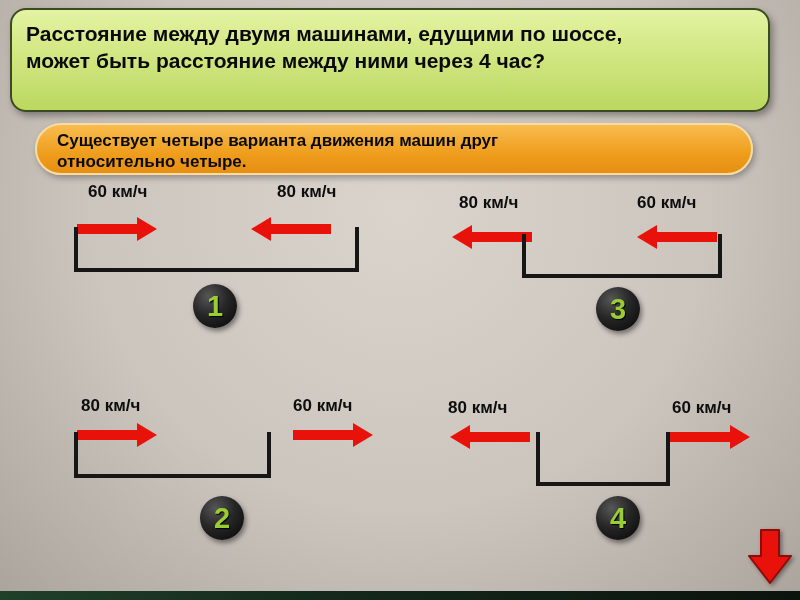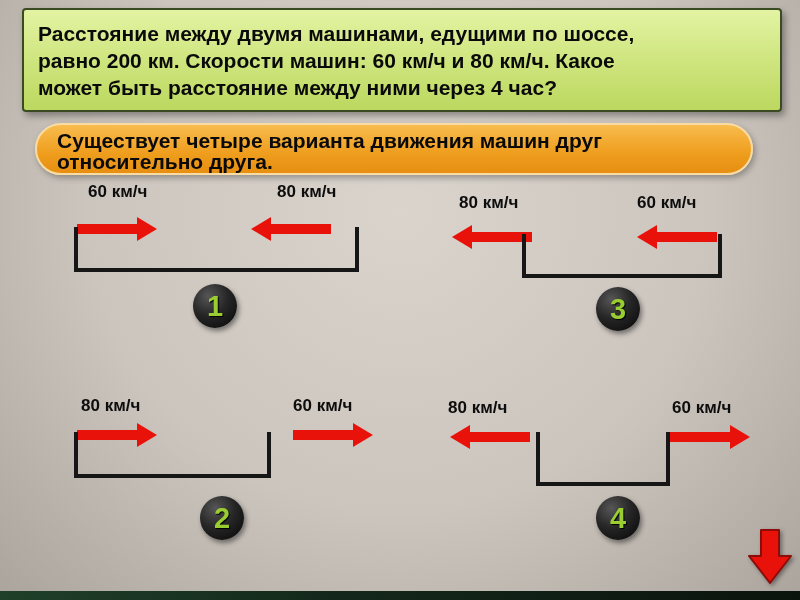--- a/index.html
+++ b/index.html
@@ -6,35 +6,35 @@
   body{font-family:"Liberation Sans","DejaVu Sans",sans-serif;}
   .slide{
     position:relative;width:800px;height:600px;overflow:hidden;
     background:radial-gradient(ellipse at 50% 35%, #dad4cd 0%, #ccc5be 55%, #aba49d 100%);
   }
   .bottom-bar{
     position:absolute;left:0;right:0;bottom:0;height:9px;
     background:linear-gradient(90deg,#20402a 0%,#14291b 40%,#0b130d 100%);
   }
   .problem-box{
-    position:absolute;left:22px;top:8px;width:760px;height:104px;
-    box-sizing:border-box;border:2px solid #3a4a22;border-radius:4px;
+    position:absolute;left:10px;top:8px;width:760px;height:104px;
+    box-sizing:border-box;border:2px solid #3a4a22;border-radius:16px;
     background:linear-gradient(#e3f3a2 0%, #cde47c 55%, #bcd85f 100%);
     box-shadow:3px 4px 7px rgba(0,0,0,0.35);
     padding:10px 14px;
   }
   .problem-box .line{font-size:21px;font-weight:bold;color:#0a0a0a;line-height:27px;white-space:nowrap;}
   .note-box{
     position:absolute;left:35px;top:123px;width:718px;height:52px;
     box-sizing:border-box;border:2px solid #f8dca4;border-radius:26px;
     background:linear-gradient(#f8bc4e 0%, #ef9d1d 60%, #e68f12 100%);
     box-shadow:2px 3px 6px rgba(0,0,0,0.3);
     padding:5px 20px;
   }
-  .note-box .line{font-size:21px;font-weight:bold;color:#0a0a0a;line-height:21px;white-space:nowrap;}
+  .note-box .line{font-size:17px;font-weight:bold;color:#0a0a0a;line-height:21px;white-space:nowrap;}
   .speed-label{
     position:absolute;font-size:17px;font-weight:bold;color:#0d0d0d;white-space:nowrap;
   }
   .arr{position:absolute;height:26px;width:80px;}
   .arr .body{position:absolute;top:8px;height:10px;background:#e8120b;}
   .arr.right .body{left:0;right:18px;}
   .arr.right::after{
     content:"";position:absolute;right:0;top:1px;width:0;height:0;
     border-top:12px solid transparent;border-bottom:12px solid transparent;
     border-left:20px solid #e8120b;
@@ -59,27 +59,26 @@
   .next-arrow{position:absolute;left:746px;top:528px;width:48px;height:58px;cursor:pointer;
     filter:drop-shadow(2px 2px 2px rgba(0,0,0,0.4));}
 </style>
 </head>
 <body>
 
 <div class="slide">
 
   <div class="problem-box">
     <div class="line">Расстояние между двумя машинами, едущими по шоссе,</div>
-    <div class="line">равно 200 км. Скорости машин: 60 км/ч и 80 км/ч. Какое</div>
     <div class="line">может быть расстояние между ними через 4 час?</div>
   </div>
 
   <div class="note-box">
     <div class="line">Существует четыре варианта движения машин друг</div>
-    <div class="line">относительно друга.</div>
+    <div class="line">относительно четыре.</div>
   </div>
 
   <div class="speed-label" style="left:88px;top:182px">60 км/ч</div>
   <div class="speed-label" style="left:277px;top:182px">80 км/ч</div>
   <div class="arr right" style="left:77px;top:216px">
       <div class="body"></div>
     </div>
   <div class="arr left" style="left:251px;top:216px">
       <div class="body"></div>
     </div>

